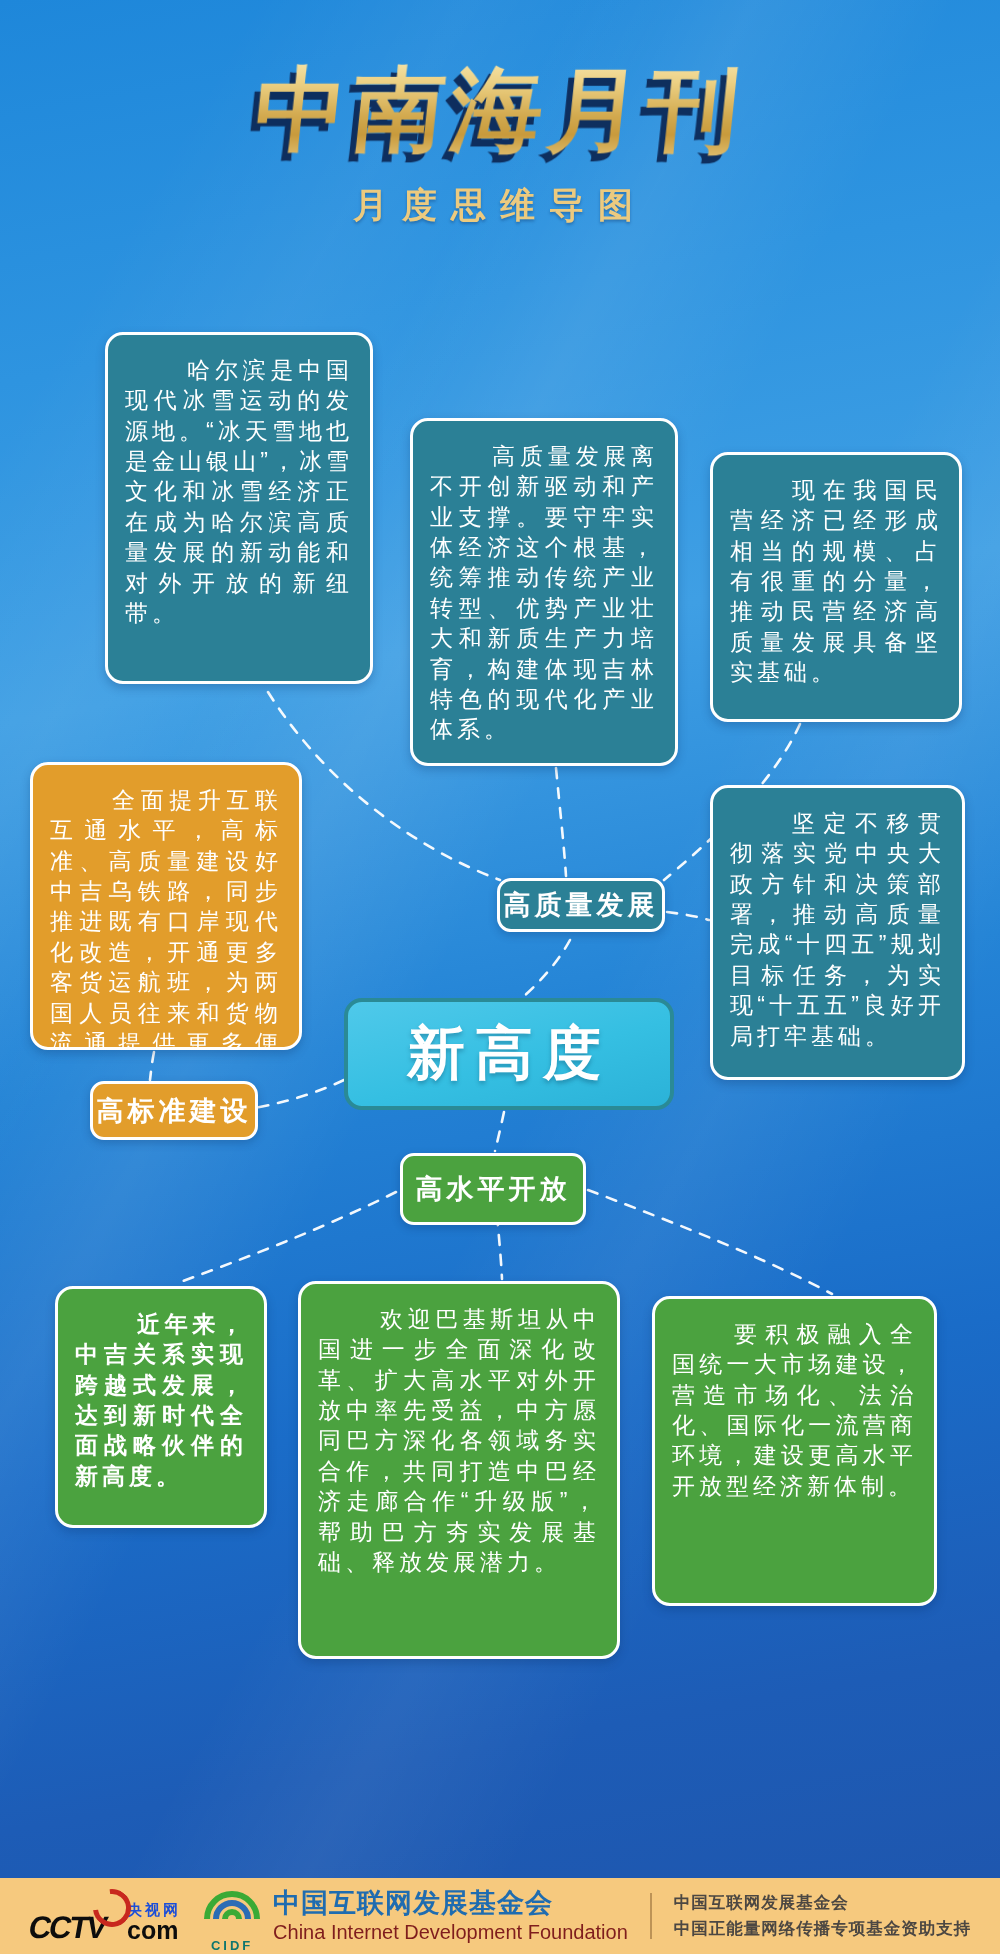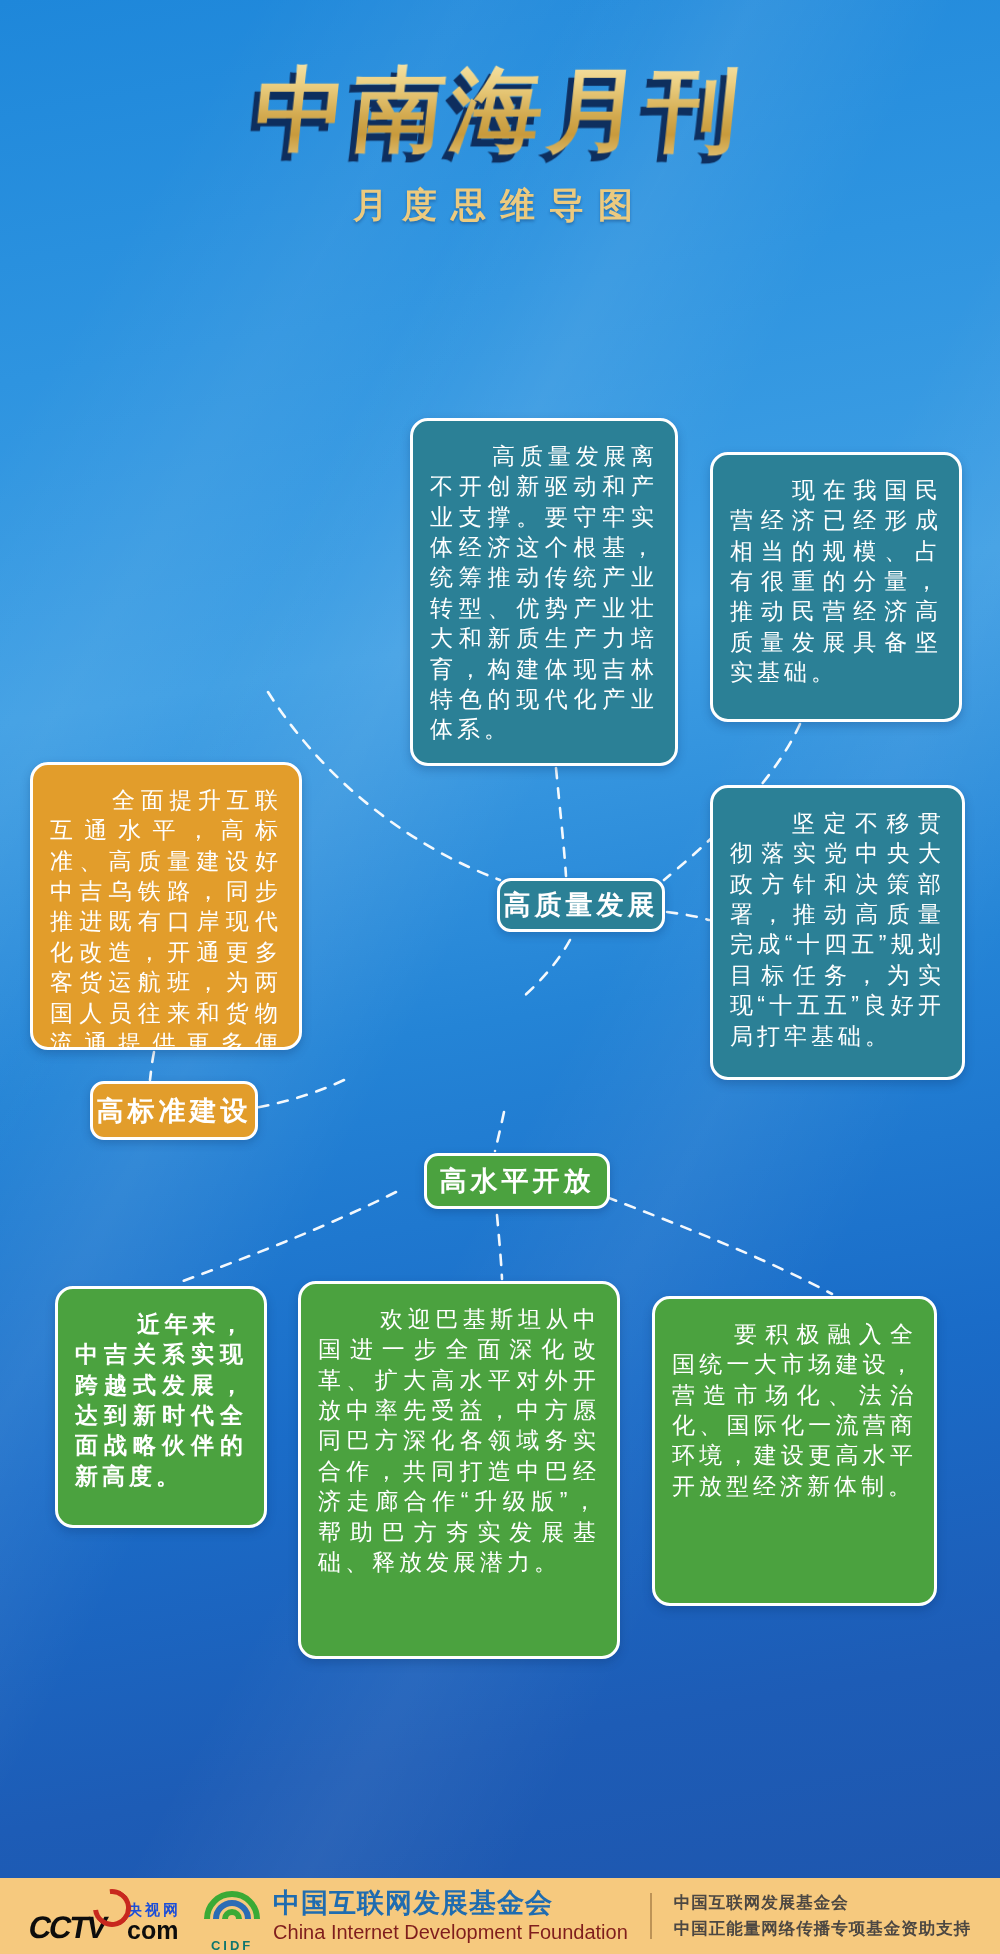--- a/index.html
+++ b/index.html
@@ -55,21 +55,21 @@
 
   
   .branch{
     position:absolute;box-sizing:border-box;border:3px solid #ffffff;border-radius:14px;
     display:flex;align-items:center;justify-content:center;
     color:#ffffff;font-size:27px;font-weight:600;letter-spacing:4px;
     box-shadow:0 3px 8px rgba(8,40,90,0.25);
   }
   .b-hq{left:497px;top:878px;width:168px;height:54px;background:#2b8096;}
   .b-hb{left:90px;top:1081px;width:168px;height:59px;background:#e29d2b;}
-  .b-hs{left:400px;top:1153px;width:186px;height:56px;background:#4ba23f;margin-left:24px;}
+  .b-hs{left:400px;top:1153px;width:186px;height:72px;background:#4ba23f;}
 
   
   .center-node{
     position:absolute;left:344px;top:998px;width:330px;height:112px;box-sizing:border-box;
     background:linear-gradient(165deg,#4fc9ea 0%,#35bfe2 55%,#2bb2d8 100%);
     border:4px solid #2a8a96;border-radius:18px;
     display:flex;align-items:center;justify-content:center;
     color:#ffffff;font-size:58px;font-weight:700;letter-spacing:10px;
     text-shadow:0 3px 4px rgba(10,70,100,0.35);
   }
@@ -113,20 +113,23 @@
     <path d="M 667 912 C 682 914, 696 916, 709 920"></path>
     <path d="M 570 940 C 558 962, 540 982, 523 997"></path>
     <path d="M 344 1080 C 310 1096, 278 1104, 244 1110"></path>
     <path d="M 154 1052 C 152 1062, 151 1071, 150 1080"></path>
     <path d="M 504 1112 C 501 1126, 498 1139, 495 1151"></path>
     <path d="M 396 1192 C 320 1230, 245 1258, 175 1284"></path>
     <path d="M 497 1215 C 499 1238, 501 1258, 502 1279"></path>
     <path d="M 588 1190 C 680 1225, 765 1258, 832 1294"></path>
   </svg>
 
+  <div class="note teal n-harbin">
+    <p>哈尔滨是中国现代冰雪运动的发源地。“冰天雪地也是金山银山”，冰雪文化和冰雪经济正在成为哈尔滨高质量发展的新动能和对外开放的新纽带。</p>
+  </div>
   <div class="note teal n-jilin">
     <p>高质量发展离不开创新驱动和产业支撑。要守牢实体经济这个根基，统筹推动传统产业转型、优势产业壮大和新质生产力培育，构建体现吉林特色的现代化产业体系。</p>
   </div>
   <div class="note teal n-private">
     <p>现在我国民营经济已经形成相当的规模、占有很重的分量，推动民营经济高质量发展具备坚实基础。</p>
   </div>
   <div class="note teal n-plan">
     <p>坚定不移贯彻落实党中央大政方针和决策部署，推动高质量完成“十四五”规划目标任务，为实现“十五五”良好开局打牢基础。</p>
   </div>
   <div class="note orange n-railway">
@@ -139,20 +142,21 @@
     <p>欢迎巴基斯坦从中国进一步全面深化改革、扩大高水平对外开放中率先受益，中方愿同巴方深化各领域务实合作，共同打造中巴经济走廊合作“升级版”，帮助巴方夯实发展基础、释放发展潜力。</p>
   </div>
   <div class="note green n-market">
     <p>要积极融入全国统一大市场建设，营造市场化、法治化、国际化一流营商环境，建设更高水平开放型经济新体制。</p>
   </div>
 
   <div class="branch b-hq">高质量发展</div>
   <div class="branch b-hb">高标准建设</div>
   <div class="branch b-hs">高水平开放</div>
 
+  <div class="center-node">新高度</div>
 
   <div class="footer">
     <div class="cctv">
       <span class="cctv-word">CCTV</span>
       <span class="cctv-arc"></span>
       <span class="cctv-col">
         <span class="cctv-cn">央视网</span>
         <span class="cctv-com">com</span>
       </span>
     </div>

